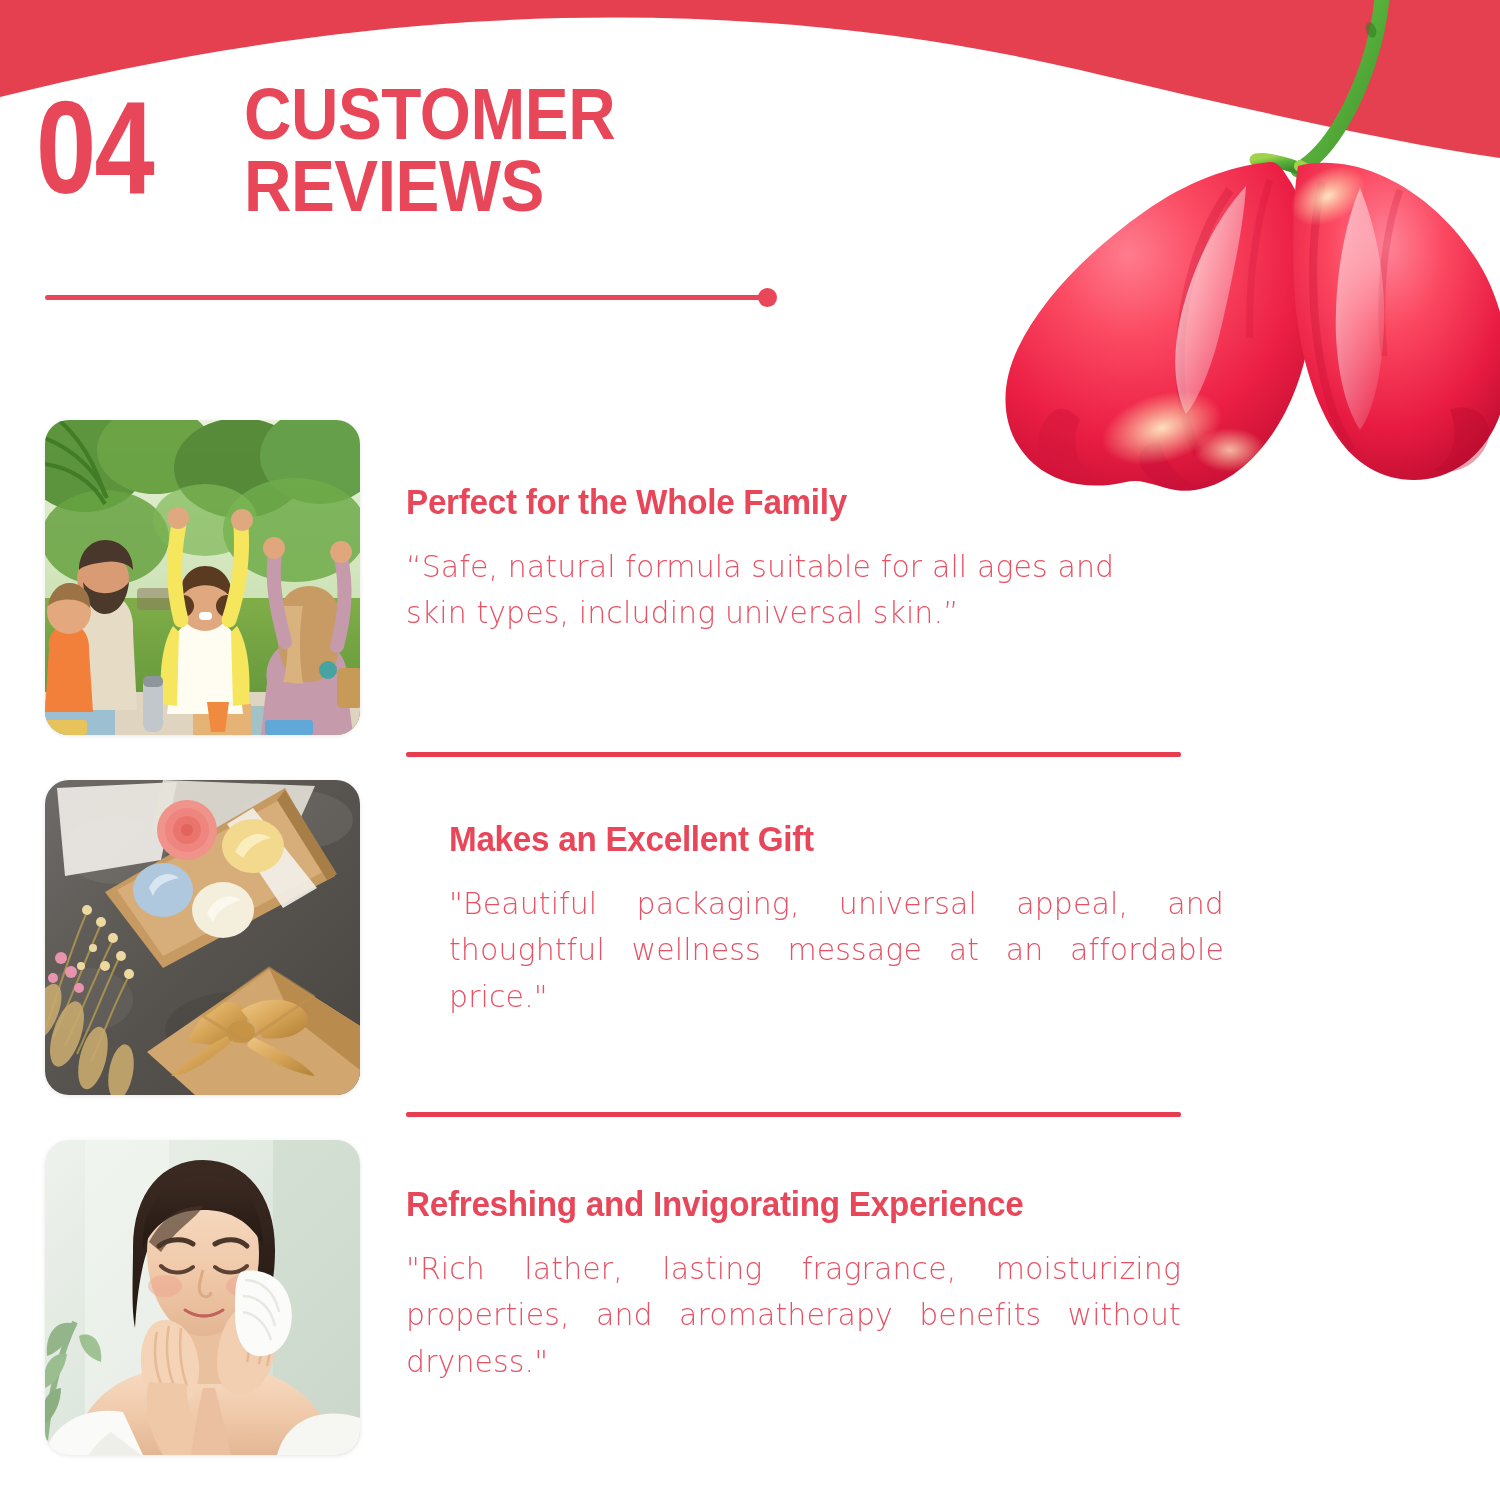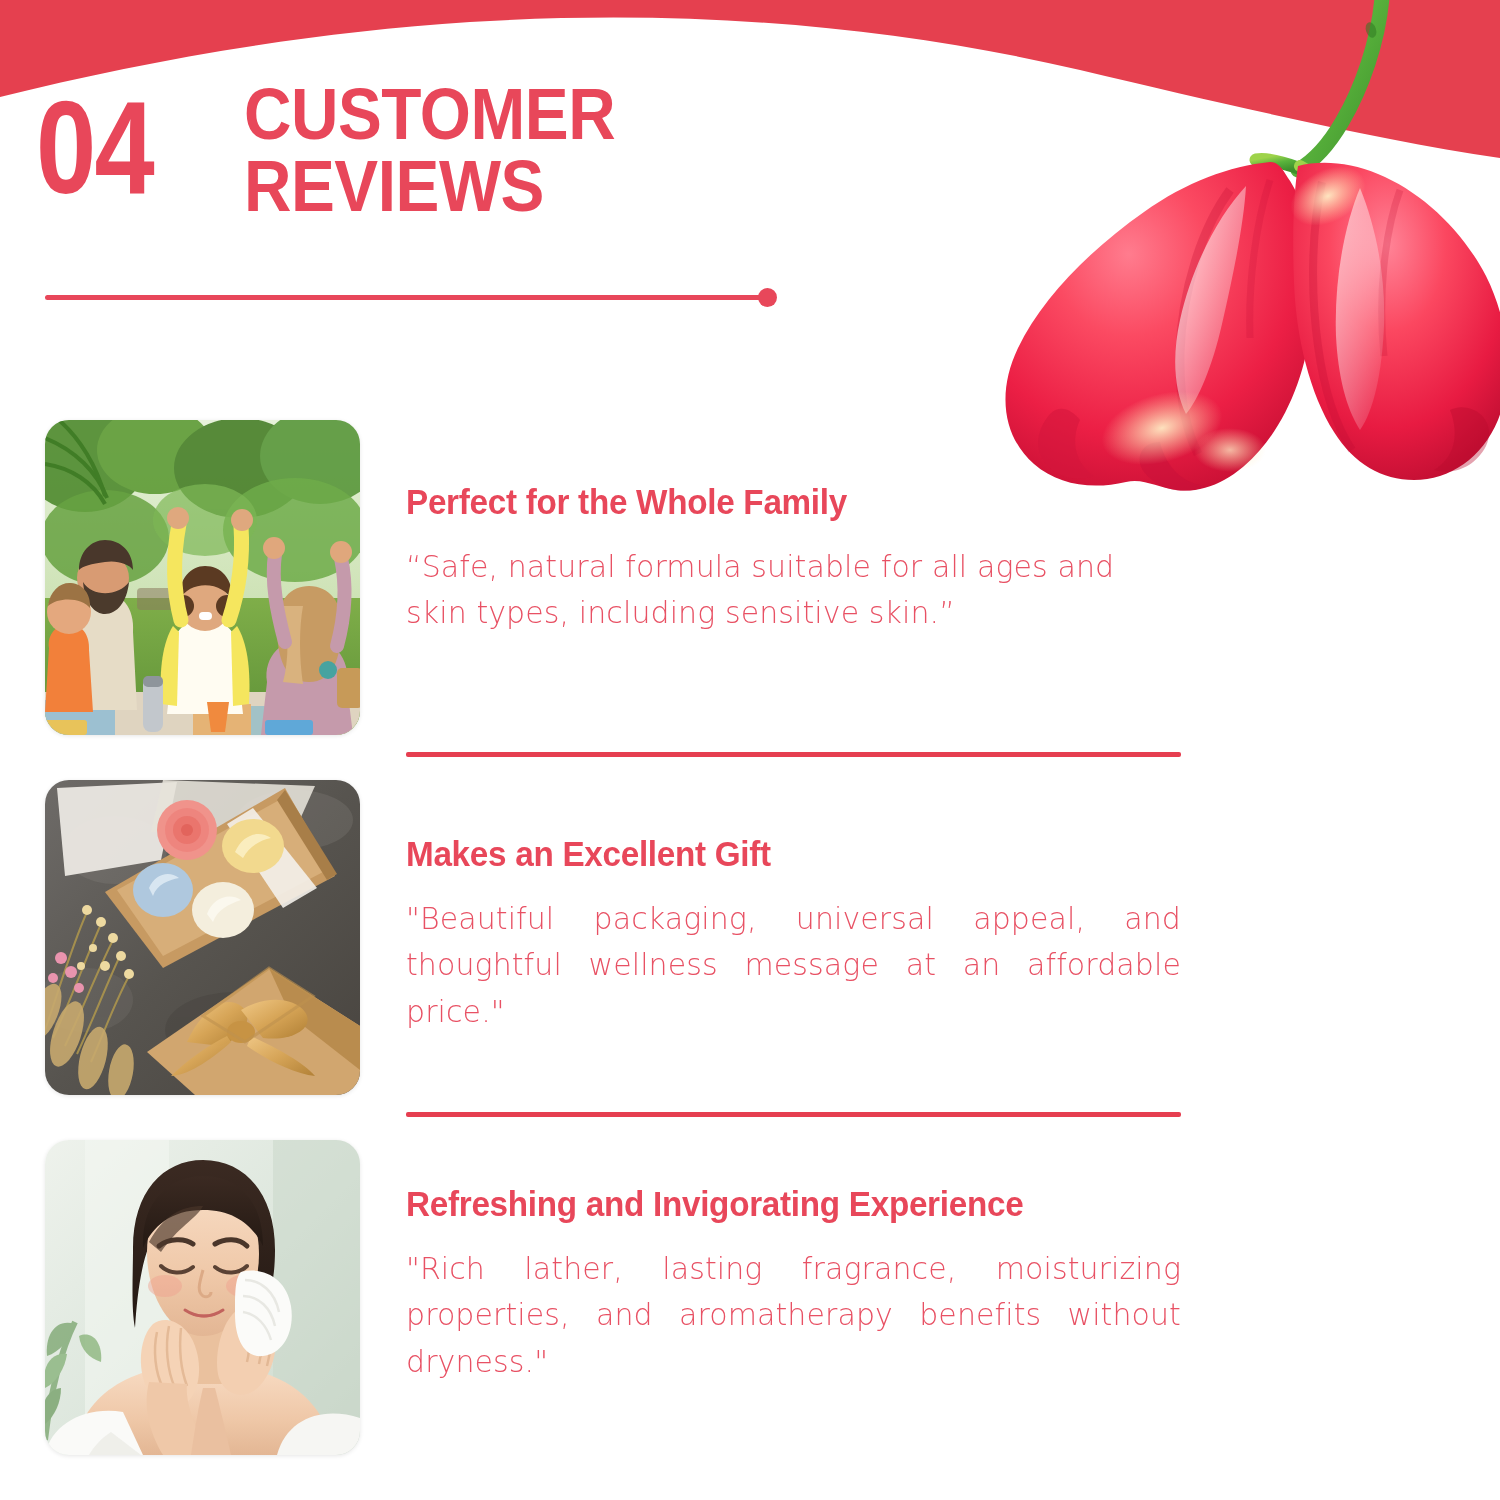--- a/index.html
+++ b/index.html
@@ -63,21 +63,21 @@
 
   .review-thumb {
     position:absolute; left:45px; top:0; width:315px; height:315px;
     border-radius:24px; overflow:hidden;
     box-shadow:0 1px 4px rgba(0,0,0,0.10);
   }
   .review-thumb svg { display:block; width:315px; height:315px; }
 
   .review-body { position:absolute; left:406px; width:960px; }
   .review-body.b1 { top:62px; }
-  .review-body.b2 { top:54px; }
+  .review-body.b2 { top:39px;margin-left:43px; }
   .review-body.b3 { top:44px; }
 
   .review-heading {
     font-size:35px; font-weight:700; line-height:1.15;
     letter-spacing:-0.3px;
     font-family:"Liberation Sans", sans-serif;
     transform:scaleX(0.95); transform-origin:left center;
     white-space:nowrap;
   }
   .review-quote {
@@ -268,21 +268,21 @@
         <rect x="98" y="256" width="20" height="11" rx="5" fill="#8E959B"></rect>
         <path d="M162,282 L184,282 L180,312 L166,312 Z" fill="#F08A3E"></path>
         <rect x="292" y="248" width="26" height="40" rx="5" fill="#C79A58"></rect>
         <circle cx="283" cy="250" r="9" fill="#47A3A0"></circle>
         <rect x="220" y="300" width="48" height="15" rx="3" fill="#5FA8D8"></rect>
         <rect x="0" y="300" width="42" height="15" rx="3" fill="#E8C35A"></rect>
       </svg>
     </div>
     <div class="review-body b1">
       <div class="review-heading" style="color:#E8475A">Perfect for the Whole Family</div>
-      <div class="review-quote" style="color:#E85164">“Safe, natural formula suitable for all ages and skin types, including sensitive skin.”</div>
+      <div class="review-quote" style="color:#E85164">“Safe, natural formula suitable for all ages and skin types, including universal skin.”</div>
     </div>
   </div>
 
   <div class="row-divider d1" style="background:#E63E50"></div>
 
   <div class="review-row r2">
     <div class="review-thumb">
       <svg viewBox="0 0 315 315">
         <defs>
           <linearGradient id="stone2" x1="0" y1="0" x2="1" y2="1">

